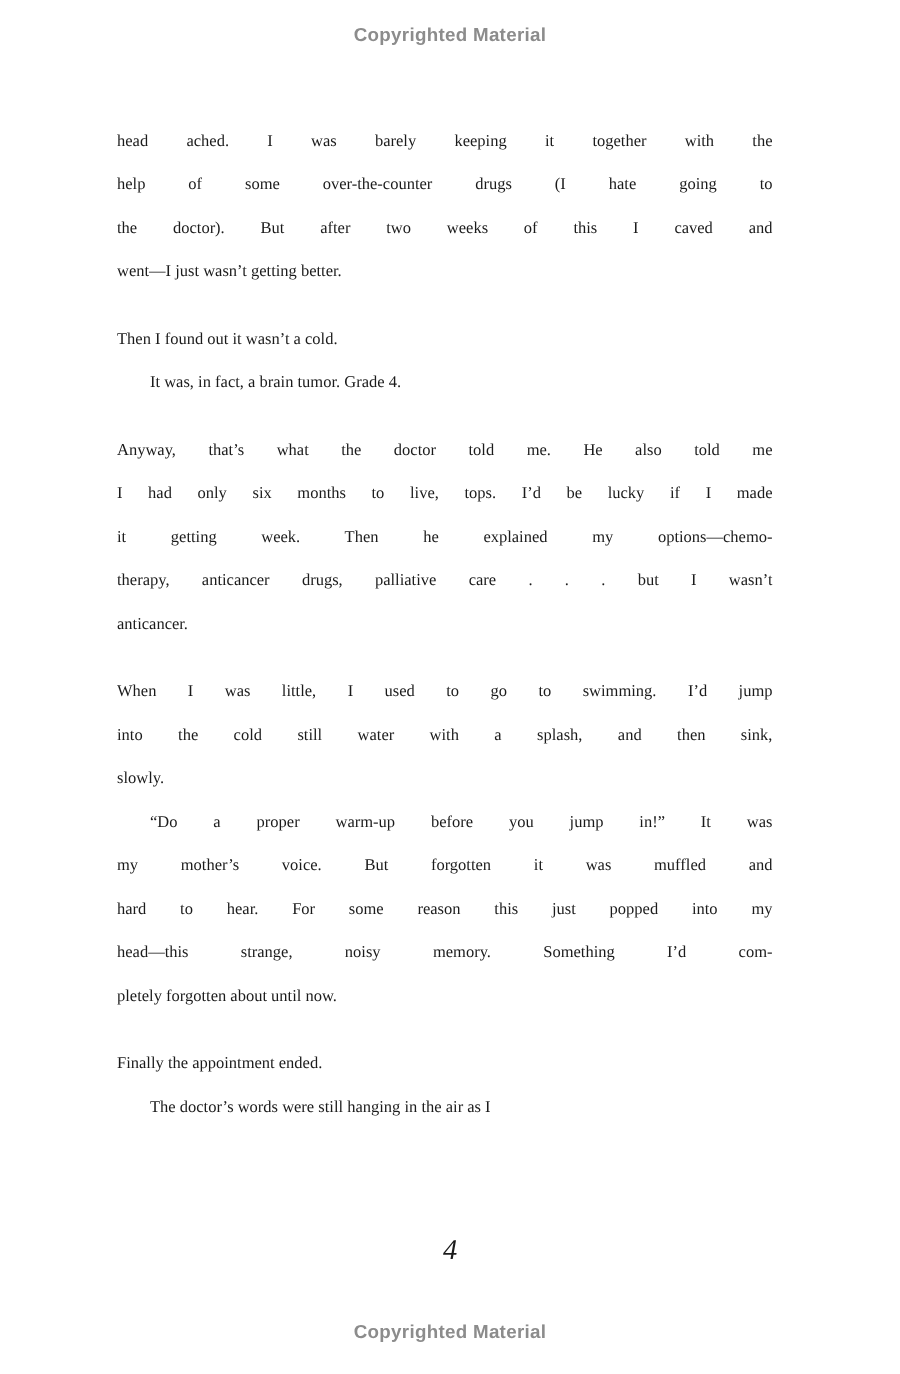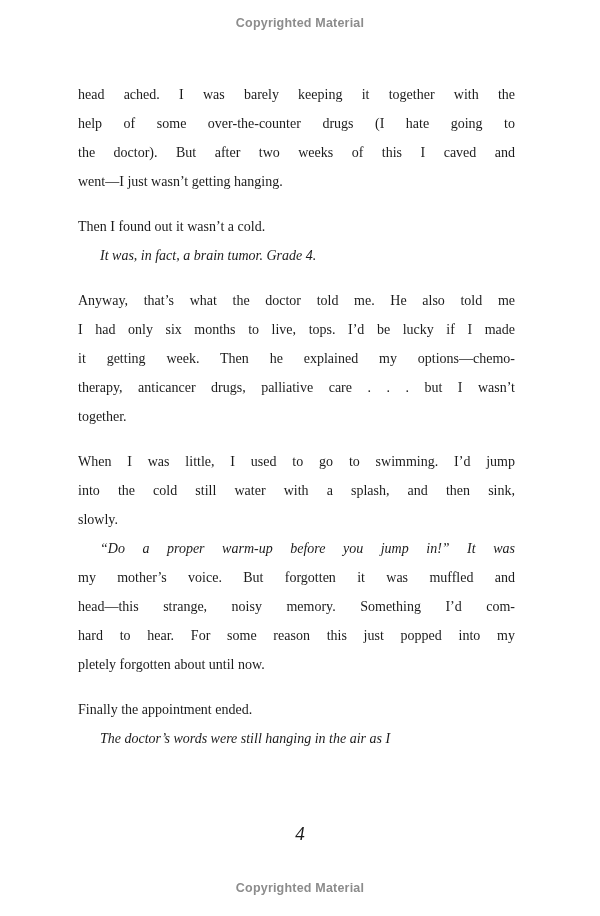--- a/index.html
+++ b/index.html
@@ -23,36 +23,36 @@
     font-size: 12.5px;
     color: #8c8c8c;
     letter-spacing: 0.2px;
   }
   .notice.top { top: 16px; }
   .notice.bottom { top: 881px; }
   .text-block {
     position: absolute;
     left: 78px; top: 80px;
     width: 437px;
-    font-size: 14px;
+    font-size: 11px;
     line-height: 29px;
     color: #1b1b1b;
   }
   .paragraph { margin: 0; }
   .paragraph.gap { margin-top: 16px; }
   .line {
     height: 29px;
     overflow: hidden;
     white-space: normal;
   }
   .line.justify {
     text-align: justify;
     text-align-last: justify;
   }
-  .line.indent { text-indent: 22px; font-style: italic; }
+  .line.indent { text-indent: 22px; }
   .page-number {
     position: absolute;
     left: 0; top: 823px;
     width: 100%;
     text-align: center;
     font-style: italic;
     font-size: 19px;
     color: #1b1b1b;
   }
 </style>
@@ -60,45 +60,45 @@
 <body>
 
 <div class="page" style="background: rgb(255, 255, 255);">
   <div class="notice top" style="color: rgb(140, 140, 140);">Copyrighted Material</div>
 
   <div class="text-block" style="color: rgb(27, 27, 27);">
       <div class="paragraph">
         <div class="line justify" style="">head ached. I was barely keeping it together with the</div>
         <div class="line justify" style="">help of some over-the-counter drugs (I hate going to</div>
         <div class="line justify" style="">the doctor). But after two weeks of this I caved and</div>
-        <div class="line" style="">went—I just wasn’t getting hanging.</div>
+        <div class="line" style="">went—I just wasn’t getting better.</div>
       </div>
       <div class="paragraph gap">
         <div class="line" style="">Then I found out it wasn’t a cold.</div>
       </div>
       <div class="paragraph">
         <div class="line indent" style="">It was, in fact, a brain tumor. Grade 4.</div>
       </div>
       <div class="paragraph gap">
         <div class="line justify" style="">Anyway, that’s what the doctor told me. He also told me</div>
         <div class="line justify" style="">I had only six months to live, tops. I’d be lucky if I made</div>
         <div class="line justify" style="">it getting week. Then he explained my options—chemo-</div>
         <div class="line justify" style="">therapy, anticancer drugs, palliative care . . . but I wasn’t</div>
-        <div class="line" style="">together.</div>
+        <div class="line" style="">anticancer.</div>
       </div>
       <div class="paragraph gap">
         <div class="line justify" style="">When I was little, I used to go to swimming. I’d jump</div>
         <div class="line justify" style="">into the cold still water with a splash, and then sink,</div>
         <div class="line" style="">slowly.</div>
       </div>
       <div class="paragraph">
         <div class="line justify indent" style="">“Do a proper warm-up before you jump in!” It was</div>
         <div class="line justify" style="">my mother’s voice. But forgotten it was muffled and</div>
+        <div class="line justify" style="">hard to hear. For some reason this just popped into my</div>
         <div class="line justify" style="">head—this strange, noisy memory. Something I’d com-</div>
-        <div class="line justify" style="">hard to hear. For some reason this just popped into my</div>
         <div class="line" style="">pletely forgotten about until now.</div>
       </div>
       <div class="paragraph gap">
         <div class="line" style="">Finally the appointment ended.</div>
       </div>
       <div class="paragraph">
         <div class="line indent" style="">The doctor’s words were still hanging in the air as I</div>
       </div>
     </div>
 

